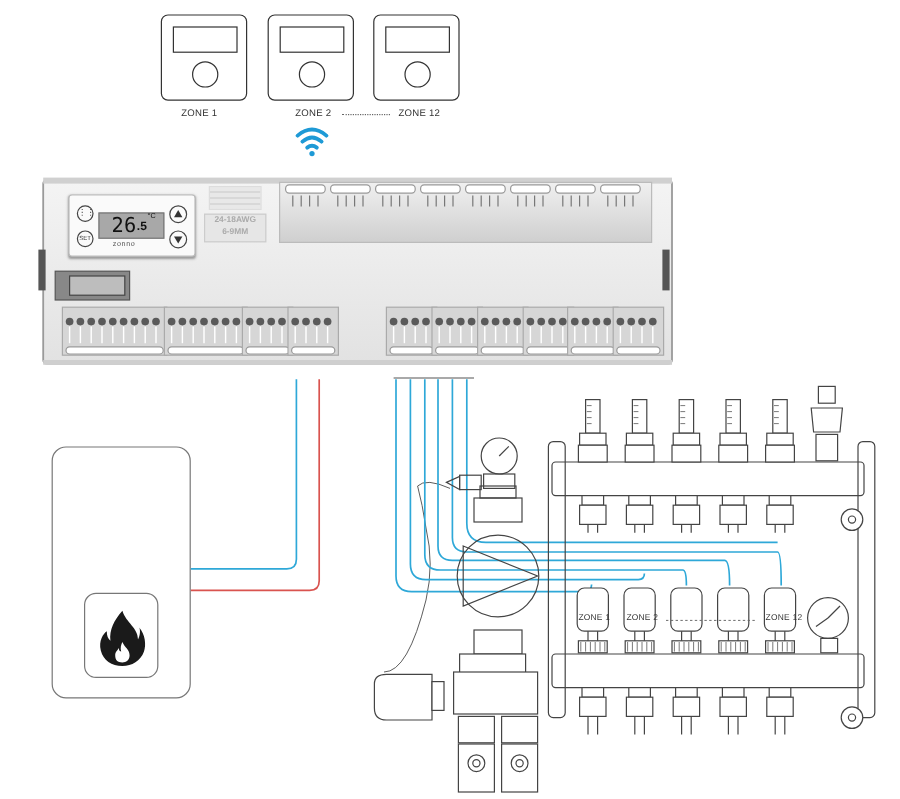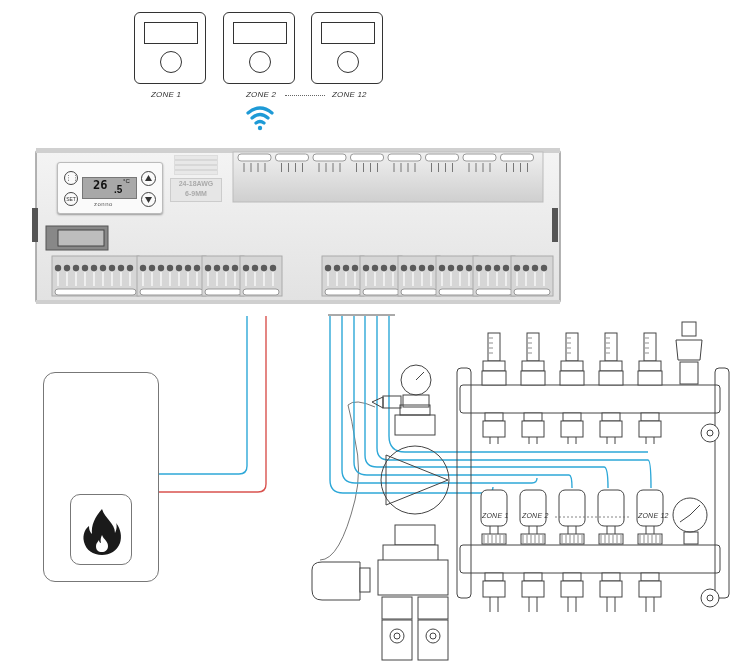--- a/index.html
+++ b/index.html
@@ -1,21 +1,21 @@
 <!DOCTYPE html>
 <html><head>
 <meta charset="utf-8">
 <style>
   html,body{margin:0;padding:0;background:#fff;}
   body{width:750px;height:666px;position:relative;overflow:hidden;font-family:"Liberation Sans",sans-serif;}
   .abs{position:absolute;}
   .thermo{position:absolute;width:72px;height:72px;border:1.5px solid #333;border-radius:6px;background:#fff;box-sizing:border-box;}
   .thermo .scr{position:absolute;left:9px;top:9px;width:52px;height:20px;border:1.2px solid #333;}
   .thermo .knob{position:absolute;left:25px;top:38px;width:20px;height:20px;border:1.2px solid #333;border-radius:50%;}
-  .zlabel{position:absolute;font-size:8px;color:#333;letter-spacing:0.2px;font-style:italic;}
+  .zlabel{position:absolute;font-size:8px;color:#333;letter-spacing:0.2px;}
   .dots{position:absolute;border-top:1px dotted #666;}
 </style>
 </head>
 <body>
 
 <div class="thermo" style="left:134px;top:12px;">
   <div class="scr"></div>
   <div class="knob"></div>
 </div>
 <div class="zlabel" style="left:151px;top:90px;">ZONE 1</div>
@@ -222,21 +222,21 @@
       <circle cx="544" cy="268" r="3.2" fill="#5a5a5a"></circle>
       <line x1="544" y1="272" x2="544" y2="286" stroke="#fff" stroke-width="1.2"></line>
       <rect x="514" y="289" width="36" height="6" rx="3" fill="#fff" stroke="#999"></rect>
     </g>
 </svg>
 
 <div class="abs" style="left:57px;top:162px;width:104px;height:50px;background:#fafafa;border:1px solid #bbb;border-radius:3px;box-shadow:0 1px 2px #999;">
   <div style="position:absolute;left:6px;top:8px;width:12px;height:12px;border:1.2px solid #444;border-radius:50%;font-size:7px;line-height:12px;text-align:center;color:#333;">⋮⋮</div>
   <div style="position:absolute;left:6px;top:29px;width:12px;height:12px;border:1.2px solid #444;border-radius:50%;font-size:5px;line-height:12px;text-align:center;color:#333;"><span>SET</span></div>
   <div style="position:absolute;left:24px;top:14px;width:53px;height:20px;background:#a8a8a8;border:1px solid #777;">
-    <span style="position:absolute;left:10px;top:0px;font-size:12px;font-weight:bold;color:#111;font-family:'DejaVu Sans Mono',monospace;">26</span>
+    <span style="position:absolute;left:10px;top:0px;font-size:17px;font-weight:normal;color:#111;font-family:'DejaVu Sans Mono',monospace;">26</span>
     <span style="position:absolute;left:31px;top:6px;font-size:10px;font-weight:bold;color:#111;">.5</span>
     <span style="position:absolute;left:40px;top:0px;font-size:6px;color:#111;">°C</span>
   </div>
   <div style="position:absolute;left:36px;top:38px;font-size:6px;color:#555;letter-spacing:0.5px;">zonno</div>
   <div style="position:absolute;left:83px;top:8px;width:13px;height:13px;border:1.2px solid #444;border-radius:50%;">
     <svg width="13" height="13" viewBox="0 0 13 13" style="position:absolute;left:0;top:0;">
         <path d="M3 9 L6.5 3 L10 9 Z" fill="#333"></path>
       </svg>
   </div>
   <div style="position:absolute;left:83px;top:29px;width:13px;height:13px;border:1.2px solid #444;border-radius:50%;">

